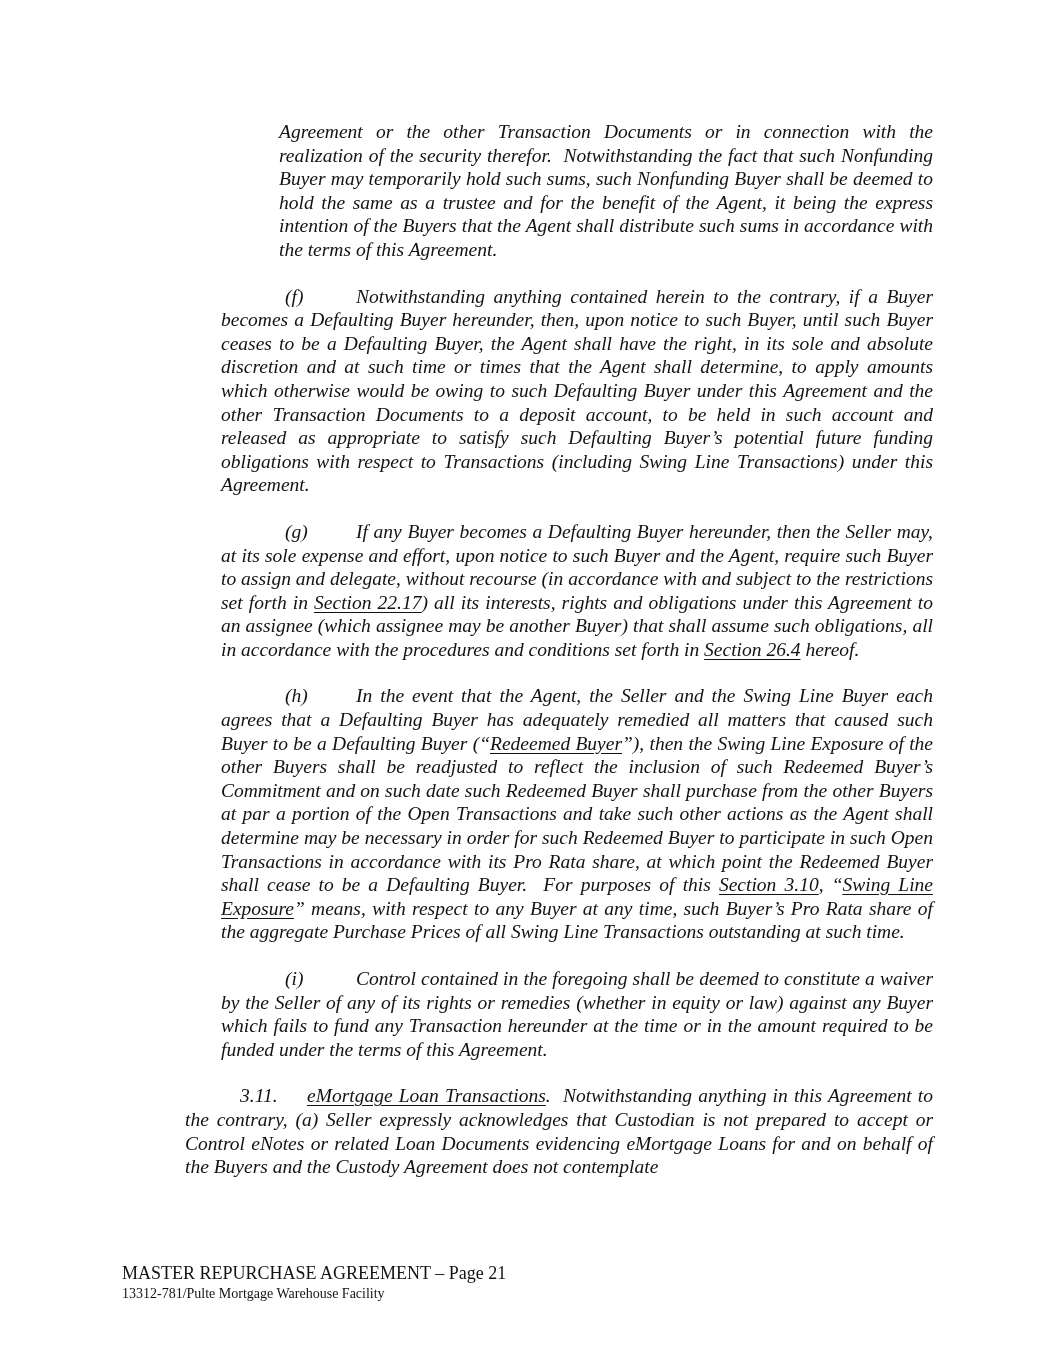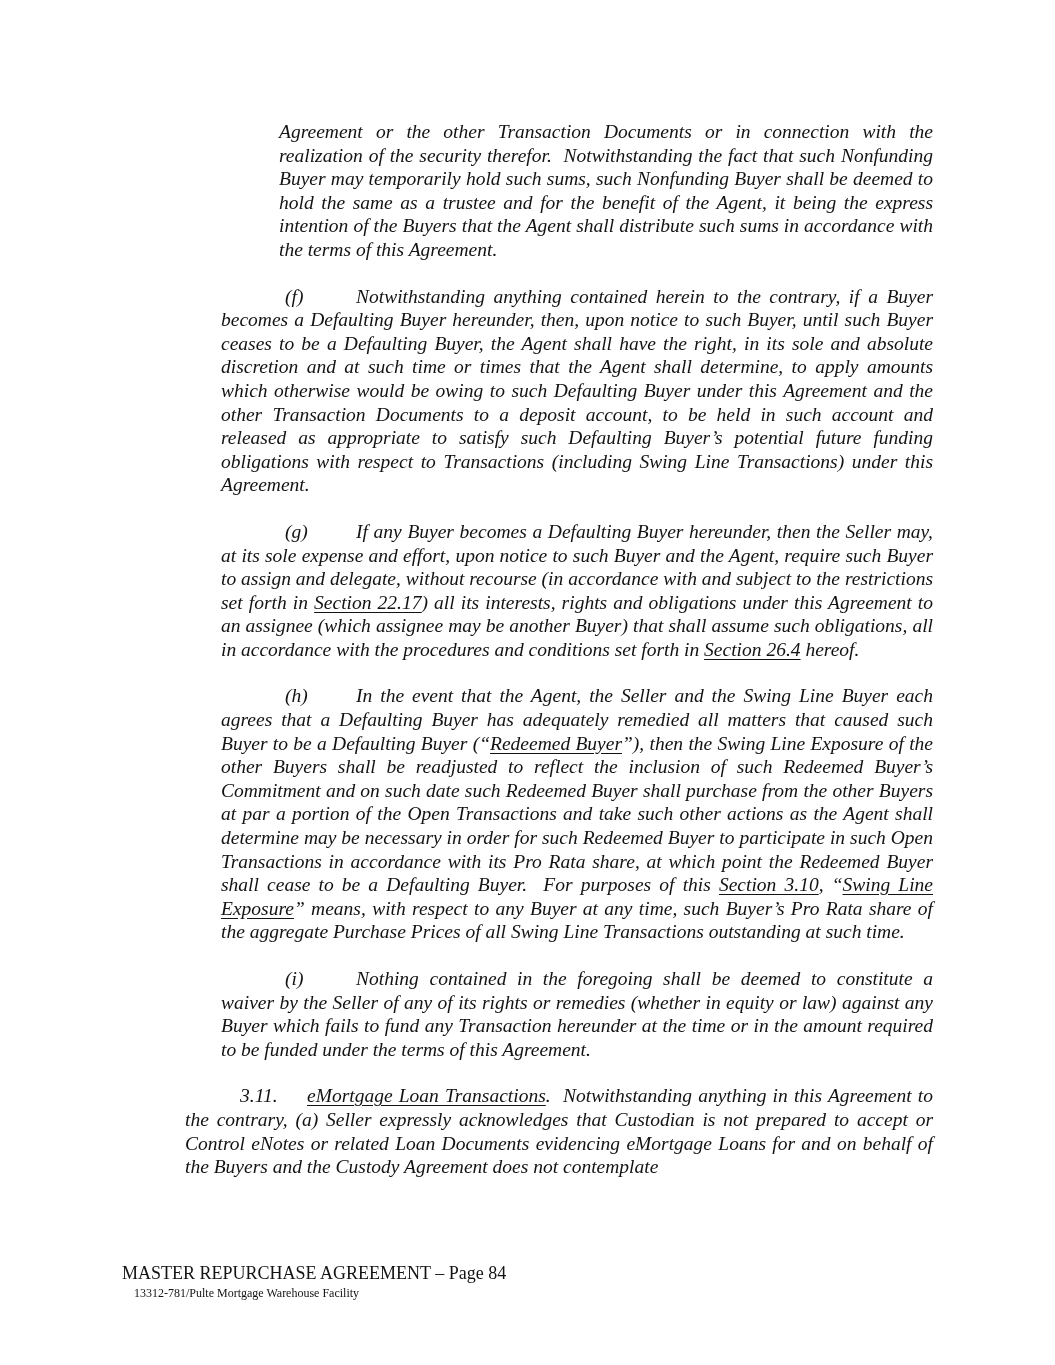--- a/index.html
+++ b/index.html
@@ -58,41 +58,40 @@
     position: absolute;
     left: 122px;
     top: 1261px;
   }
   .footer-line1 {
     font-size: 18px;
     line-height: 24px;
     white-space: nowrap;
   }
   .footer-line2 {
-    font-size: 12px;
+    font-size: 14px;
     line-height: 17px;
     white-space: nowrap;
-    margin-left: 12px;
   }
 </style>
 </head>
 <body>
 
 <div class="text-block">
 
   <p class="para cont"><span><span>Agreement or the other Transaction Documents or in connection with the realization of the security therefor.&nbsp; Notwithstanding the fact that such Nonfunding Buyer may temporarily hold such sums, such Nonfunding Buyer shall be deemed to hold the same as a trustee and for the benefit of the Agent, it being the express intention of the Buyers that the Agent shall distribute such sums in accordance with the terms of this Agreement.</span></span></p>
 
   <p class="para lettered"><span class="plabel">(f)</span><span><span>Notwithstanding anything contained herein to the contrary, if a Buyer becomes a Defaulting Buyer hereunder, then, upon notice to such Buyer, until such Buyer ceases to be a Defaulting Buyer, the Agent shall have the right, in its sole and absolute discretion and at such time or times that the Agent shall determine, to apply amounts which otherwise would be owing to such Defaulting Buyer under this Agreement and the other Transaction Documents to a deposit account, to be held in such account and released as appropriate to satisfy such Defaulting Buyer’s potential future funding obligations with respect to Transactions (including Swing Line Transactions) under this Agreement.</span></span></p>
 
   <p class="para lettered"><span class="plabel">(g)</span><span><span>If any Buyer becomes a Defaulting Buyer hereunder, then the Seller may, at its sole expense and effort, upon notice to such Buyer and the Agent, require such Buyer to assign and delegate, without recourse (in accordance with and subject to the restrictions set forth in </span><span class="u">Section 22.17</span><span>) all its interests, rights and obligations under this Agreement to an assignee (which assignee may be another Buyer) that shall assume such obligations, all in accordance with the procedures and conditions set forth in </span><span class="u">Section 26.4</span><span> hereof.</span></span></p>
 
   <p class="para lettered"><span class="plabel">(h)</span><span><span>In the event that the Agent, the Seller and the Swing Line Buyer each agrees that a Defaulting Buyer has adequately remedied all matters that caused such Buyer to be a Defaulting Buyer (“</span><span class="u">Redeemed Buyer</span><span>”), then the Swing Line Exposure of the other Buyers shall be readjusted to reflect the inclusion of such Redeemed Buyer’s Commitment and on such date such Redeemed Buyer shall purchase from the other Buyers at par a portion of the Open Transactions and take such other actions as the Agent shall determine may be necessary in order for such Redeemed Buyer to participate in such Open Transactions in accordance with its Pro Rata share, at which point the Redeemed Buyer shall cease to be a Defaulting Buyer.&nbsp; For purposes of this </span><span class="u">Section 3.10</span><span>, “</span><span class="u">Swing Line Exposure</span><span>” means, with respect to any Buyer at any time, such Buyer’s Pro Rata share of the aggregate Purchase Prices of all Swing Line Transactions outstanding at such time.</span></span></p>
 
-  <p class="para lettered"><span class="plabel">(i)</span><span><span>Nothing contained in the foregoing shall be deemed to constitute a waiver by the Seller of any of its rights or remedies (whether in equity or law) against any Buyer which fails to fund any Transaction hereunder at the time or in the amount required to be funded under the terms of this Agreement.</span></span></p>
+  <p class="para lettered"><span class="plabel">(i)</span><span><span>Control contained in the foregoing shall be deemed to constitute a waiver by the Seller of any of its rights or remedies (whether in equity or law) against any Buyer which fails to fund any Transaction hereunder at the time or in the amount required to be funded under the terms of this Agreement.</span></span></p>
 
   <p class="para section311"><span class="slabel">3.11.</span><span><span class="u">eMortgage Loan Transactions</span><span>.&nbsp; Notwithstanding anything in this Agreement to the contrary, (a)&nbsp;Seller expressly acknowledges that Custodian is not prepared to accept or Control eNotes or related Loan Documents evidencing eMortgage Loans for and on behalf of the Buyers and the Custody Agreement does not contemplate</span></span></p>
 
 </div>
 
 <div class="footer">
-  <div class="footer-line1">MASTER REPURCHASE AGREEMENT – Page 84</div>
+  <div class="footer-line1">MASTER REPURCHASE AGREEMENT – Page 21</div>
   <div class="footer-line2">13312-781/Pulte Mortgage Warehouse Facility</div>
 </div>
 
 </body></html>

